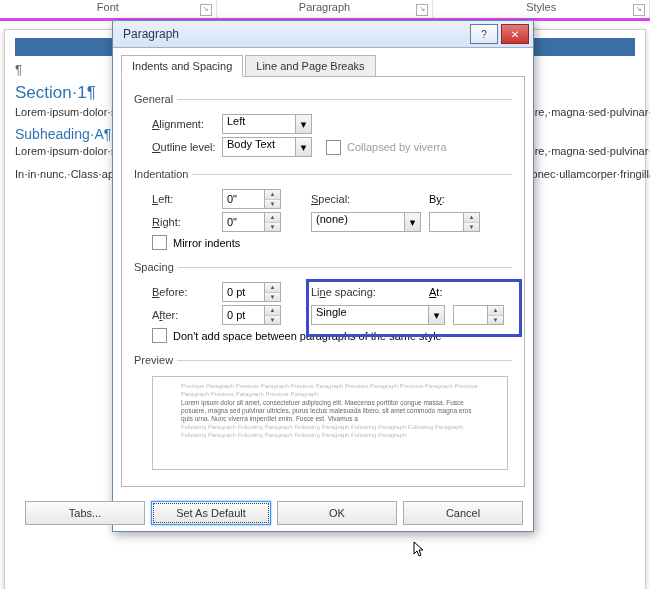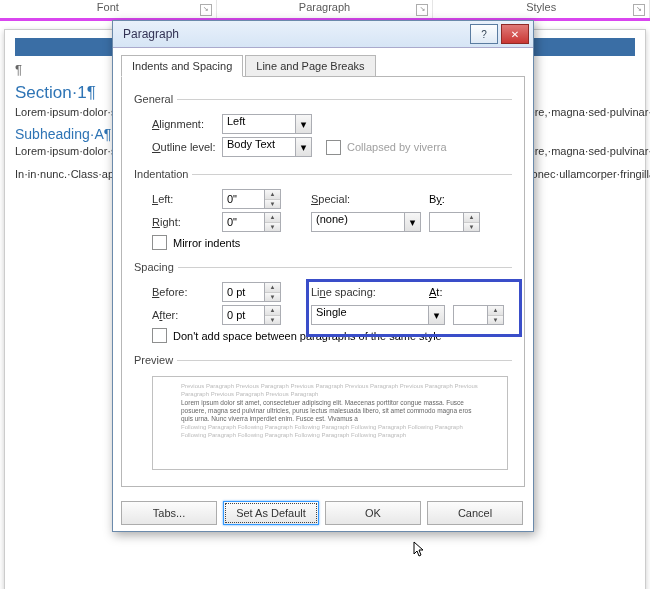--- a/index.html
+++ b/index.html
@@ -35,21 +35,21 @@
   .spinner input { width:42px; height:20px; border:1px solid #abadb3; border-right:none; font-size:11px; padding:0 4px; box-sizing:border-box;}
   .spin-btns { width:15px; display:flex; flex-direction:column; border:1px solid #abadb3;}
   .spin-btns div { flex:1; background:linear-gradient(#f7f7f7,#e2e2e2); font-size:6px; text-align:center; line-height:8px; color:#555;}
   .spin-btns div:first-child { border-bottom:1px solid #ccc;}
   .chk { width:13px; height:13px; border:1px solid #8e8f8f; background:#fff; margin-right:6px; display:inline-block; vertical-align:middle;}
   .disabled { color:#a0a0a0;}
   .highlight { position:absolute; border:3px solid #3a4ec9; pointer-events:none;}
   .preview-box { border:1px solid #c0c0c0; height:80px; margin:4px 4px 4px 18px; padding:6px 28px; font-size:6px; color:#bbb; line-height:1.3; overflow:hidden;}
   .preview-box .main-line{ color:#666; font-size:6.5px;}
   .btn-row { display:flex; gap:6px; padding:6px 10px; justify-content:flex-end; align-items:center;}
-  .btn { min-width:74px; height:22px; border:1px solid #acacac; background:linear-gradient(#fcfcfc,#e8e8e8); color:#333; font-size:11px; display:flex; align-items:center; justify-content:center; padding:0 10px;}
+  .btn { min-width:74px; height:22px; border:1px solid #acacac; background:linear-gradient(#fcfcfc,#e8e8e8); color:#333; font-size:11px; display:flex; align-items:center; justify-content:center; padding:0 22px;}
   .btn.focus { outline:1px dotted #444; outline-offset:-3px; border-color:#3399ff; box-shadow:0 0 2px rgba(51,153,255,.8);}
   .cursor { position:absolute; width:14px; height:18px; pointer-events:none;}
   .underline { text-decoration:underline;}
   svg { display:block;}
 </style>
 </head>
 <body>
 
 <div class="ribbon">
   <div class="ribbon-group"><span>Font</span><span class="ribbon-launcher">↘</span></div>

